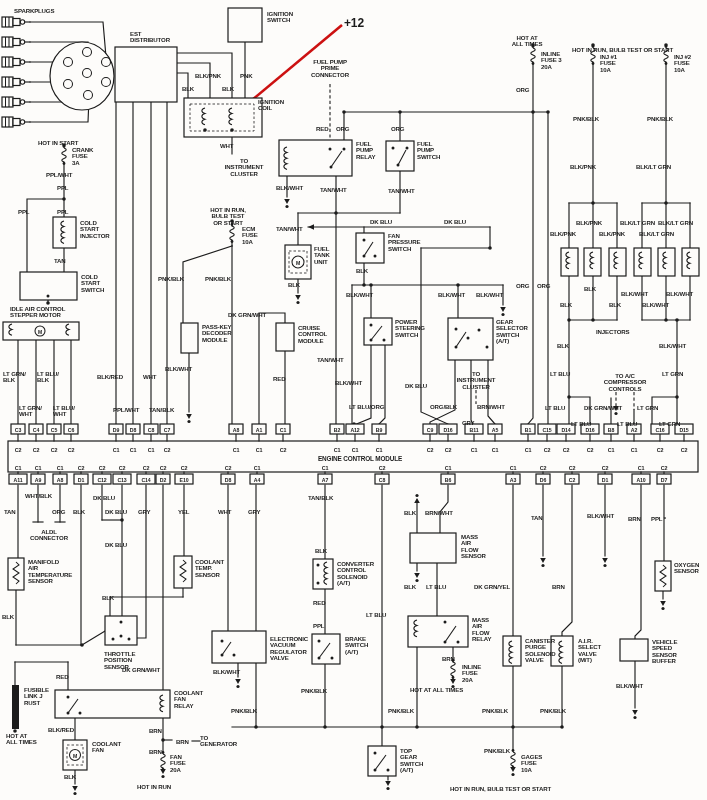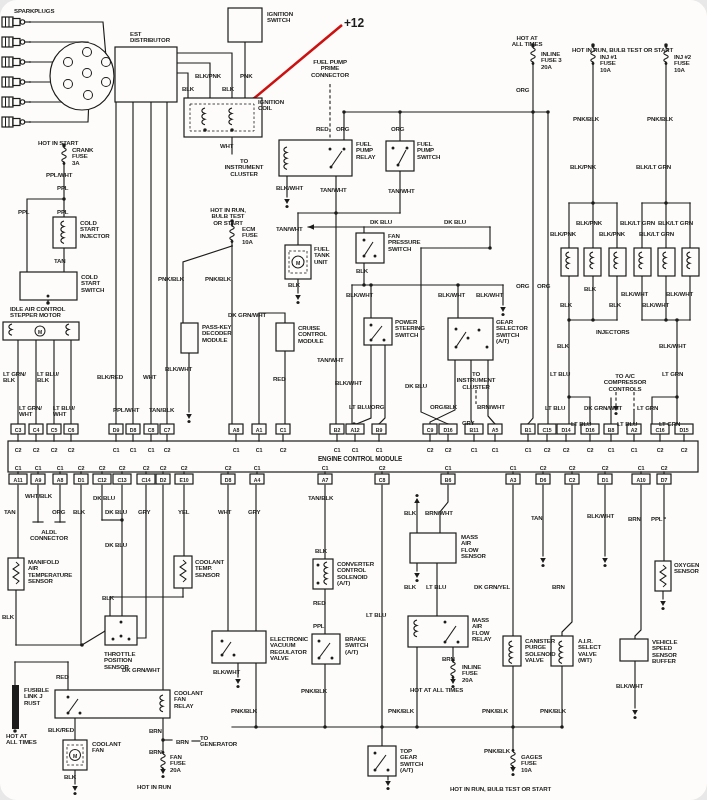--- a/index.html
+++ b/index.html
@@ -1,17 +1,17 @@
 <!DOCTYPE html>
 <html><head>
 <meta charset="utf-8">
 <style>
   html,body{margin:0;padding:0;background:#e8e8e8;}
   #stage{width:707px;height:800px;background:#fdfcfa;position:relative;margin:0 auto;
-         font-family:"Liberation Sans",sans-serif;border-radius:17px;}
+         font-family:"Liberation Sans",sans-serif;}
   svg{display:block}
   .wire{fill:none;stroke:#1c1c1c;stroke-width:1.15;stroke-linecap:square}
   .dash{fill:none;stroke:#1c1c1c;stroke-width:1.1;stroke-dasharray:3.2 2.4}
   .box{fill:#fdfcfa;stroke:#1c1c1c;stroke-width:1.2}
   .boxin{fill:none;stroke:#1c1c1c;stroke-width:0.8;stroke-dasharray:2.5 2}
   .sym{fill:none;stroke:#1c1c1c;stroke-width:1.05}
   .solid{fill:#1c1c1c;stroke:none}
   text{fill:#1c1c1c;font-family:"Liberation Sans",sans-serif;font-weight:700;letter-spacing:-0.15px}
 </style>
 </head>

